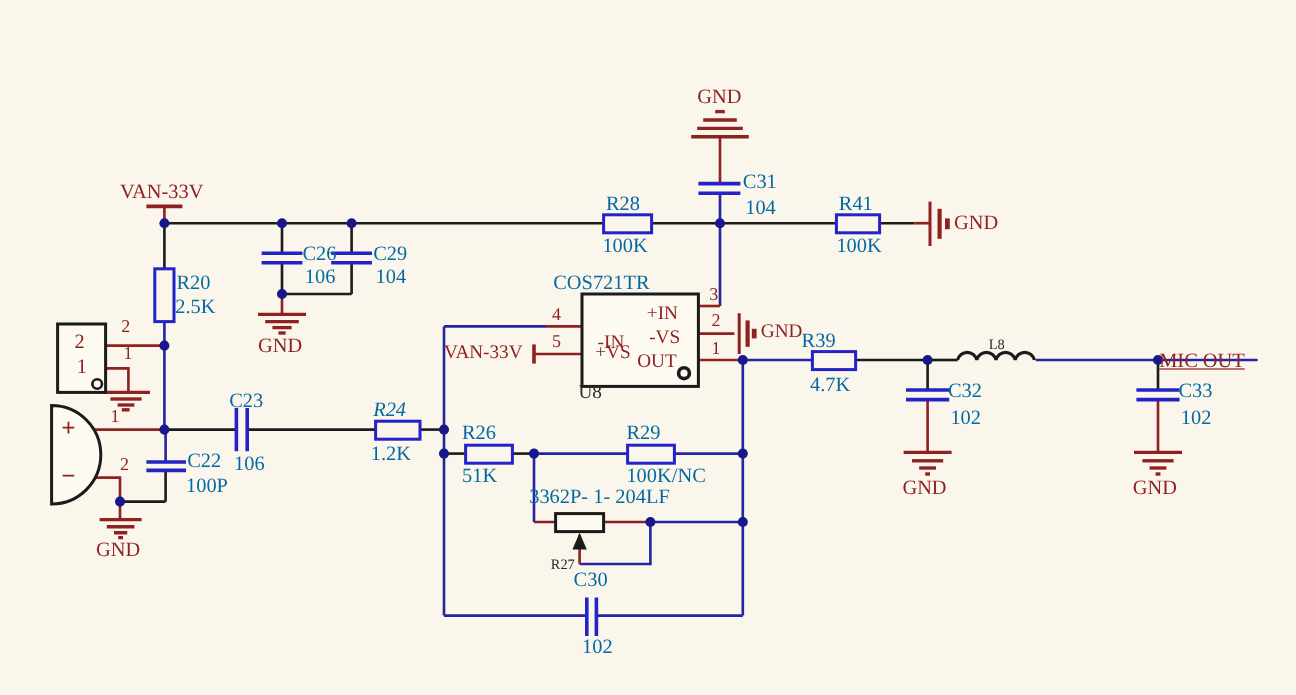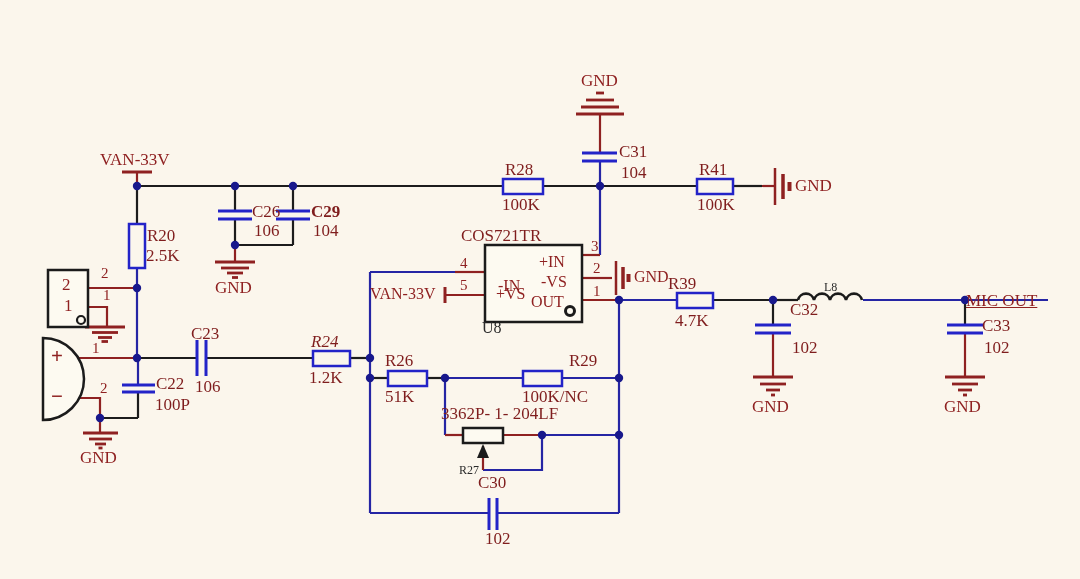--- a/index.html
+++ b/index.html
@@ -1,21 +1,21 @@
 <!DOCTYPE html>
 <html><head>
 <meta charset="utf-8">
 <style>
   html,body{margin:0;padding:0;}
   body{width:1080px;height:579px;overflow:hidden;}
   #canvas{position:relative;width:1080px;height:579px;background:#fbf6ec;
           font-family:"Liberation Serif","DejaVu Serif",serif;}
   #canvas svg{position:absolute;left:0;top:0;}
   .lbl{position:absolute;white-space:pre;line-height:1;font-size:17px;}
-  .lb{color:#7f1d1d;}        
+  .lb{color:#0369a1;}        
   .lr{color:#8f2121;}        
   .ld{color:#2a2a2a;}        
   .sm{font-size:15px;}
   .xs{font-size:12px;}
   .md{font-size:16px;}
   .big{font-size:21px;font-weight:bold;}
 </style>
 </head>
 <body>
 
@@ -221,21 +221,21 @@
 <span class="lbl lr" style="left:581px;top:72px;">GND</span>
 <span class="lbl lb" style="left:619px;top:143px;">C31</span>
 <span class="lbl lb" style="left:621px;top:164px;">104</span>
 <span class="lbl lb" style="left:505px;top:161px;">R28</span>
 <span class="lbl lb" style="left:502px;top:196px;">100K</span>
 <span class="lbl lb" style="left:699px;top:161px;">R41</span>
 <span class="lbl lb" style="left:697px;top:196px;">100K</span>
 <span class="lbl lr" style="left:795px;top:177px;">GND</span>
 <span class="lbl lb" style="left:252px;top:203px;">C26</span>
 <span class="lbl lb" style="left:254px;top:222px;">106</span>
-<span class="lbl lb" style="left:311px;top:203px;font-weight:bold;">C29</span>
+<span class="lbl lb" style="left:311px;top:203px;">C29</span>
 <span class="lbl lb" style="left:313px;top:222px;">104</span>
 <span class="lbl lr" style="left:215px;top:279px;">GND</span>
 <span class="lbl lb" style="left:147px;top:227px;">R20</span>
 <span class="lbl lb" style="left:146px;top:247px;">2.5K</span>
 
 <span class="lbl lb" style="left:461px;top:227px;">COS721TR</span>
 <span class="lbl ld" style="left:482px;top:320px;font-size:16px;">U8</span>
 <span class="lbl lr sm" style="left:460px;top:256px;">4</span>
 <span class="lbl lr sm" style="left:460px;top:278px;">5</span>
 <span class="lbl lr sm" style="left:591px;top:239px;">3</span>
@@ -246,21 +246,21 @@
 <span class="lbl lr md" style="left:539px;top:254px;">+IN</span>
 <span class="lbl lr md" style="left:541px;top:274px;">-VS</span>
 <span class="lbl lr md" style="left:531px;top:294px;">OUT</span>
 <span class="lbl lr md" style="left:370px;top:286px;">VAN-33V</span>
 <span class="lbl lr md" style="left:634px;top:269px;">GND</span>
 
 <span class="lbl lb" style="left:668px;top:275px;">R39</span>
 <span class="lbl lb" style="left:675px;top:312px;">4.7K</span>
 <span class="lbl lr" style="left:966px;top:292px;text-decoration:underline;">MIC OUT</span>
 <span class="lbl ld xs" style="left:824px;top:281px;">L8</span>
-<span class="lbl lb" style="left:790px;top:301px;">C32</span>
+<span class="lbl lb" style="left:790px;top:317px;">C32</span>
 <span class="lbl lb" style="left:792px;top:339px;">102</span>
 <span class="lbl lr" style="left:752px;top:398px;">GND</span>
 <span class="lbl lb" style="left:982px;top:317px;">C33</span>
 <span class="lbl lb" style="left:984px;top:339px;">102</span>
 <span class="lbl lr" style="left:944px;top:398px;">GND</span>
 
 <span class="lbl lr" style="left:62px;top:276px;">2</span>
 <span class="lbl lr" style="left:64px;top:297px;">1</span>
 <span class="lbl lr sm" style="left:101px;top:266px;">2</span>
 <span class="lbl lr sm" style="left:103px;top:288px;">1</span>
@@ -271,20 +271,20 @@
 <span class="lbl lr" style="left:80px;top:449px;">GND</span>
 
 <span class="lbl lb" style="left:156px;top:375px;">C22</span>
 <span class="lbl lb" style="left:155px;top:396px;">100P</span>
 <span class="lbl lb" style="left:191px;top:325px;">C23</span>
 <span class="lbl lb" style="left:195px;top:378px;">106</span>
 <span class="lbl lb" style="left:311px;top:333px;font-style:italic;">R24</span>
 <span class="lbl lb" style="left:309px;top:369px;">1.2K</span>
 <span class="lbl lb" style="left:385px;top:352px;">R26</span>
 <span class="lbl lb" style="left:385px;top:388px;">51K</span>
-<span class="lbl lb" style="left:522px;top:352px;margin-left:47px;">R29</span>
+<span class="lbl lb" style="left:522px;top:352px;">R29</span>
 <span class="lbl lb" style="left:522px;top:388px;text-align:center;">100K/NC</span>
 <span class="lbl lb" style="left:441px;top:405px;">3362P- 1- 204LF</span>
 <span class="lbl ld xs" style="left:459px;top:464px;">R27</span>
 <span class="lbl lb" style="left:478px;top:474px;">C30</span>
 <span class="lbl lb" style="left:485px;top:530px;">102</span>
 
 </div>
 
 </body></html>

